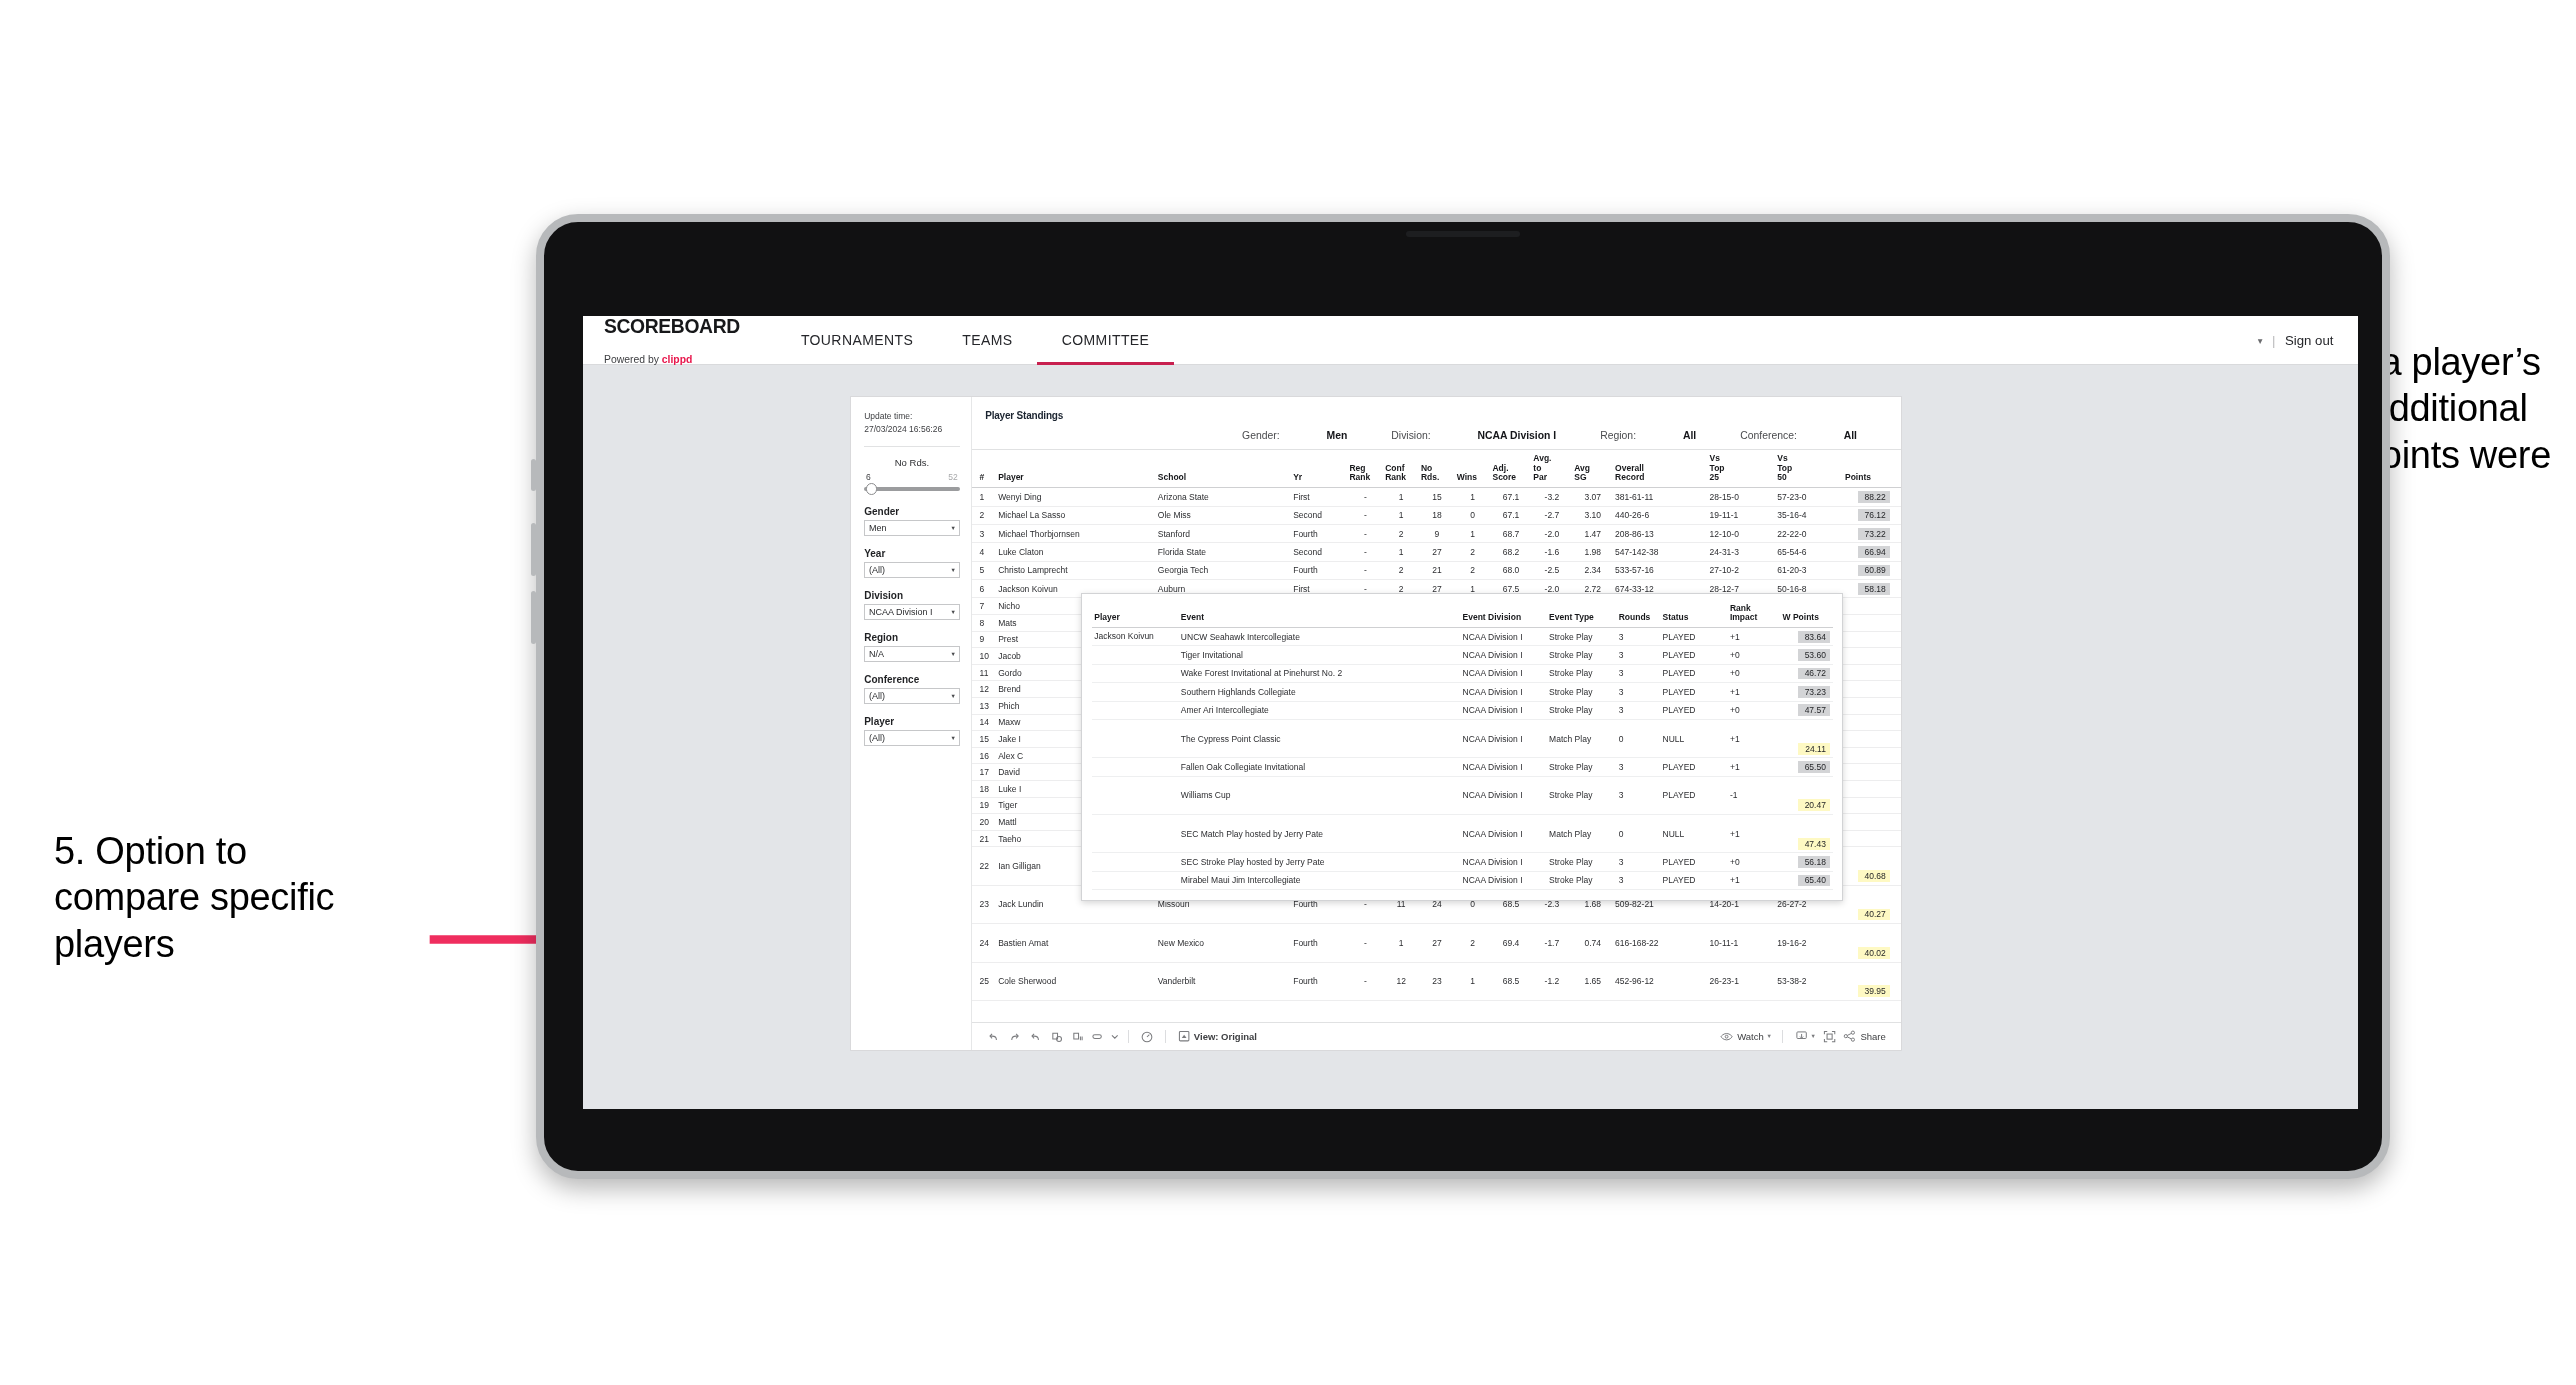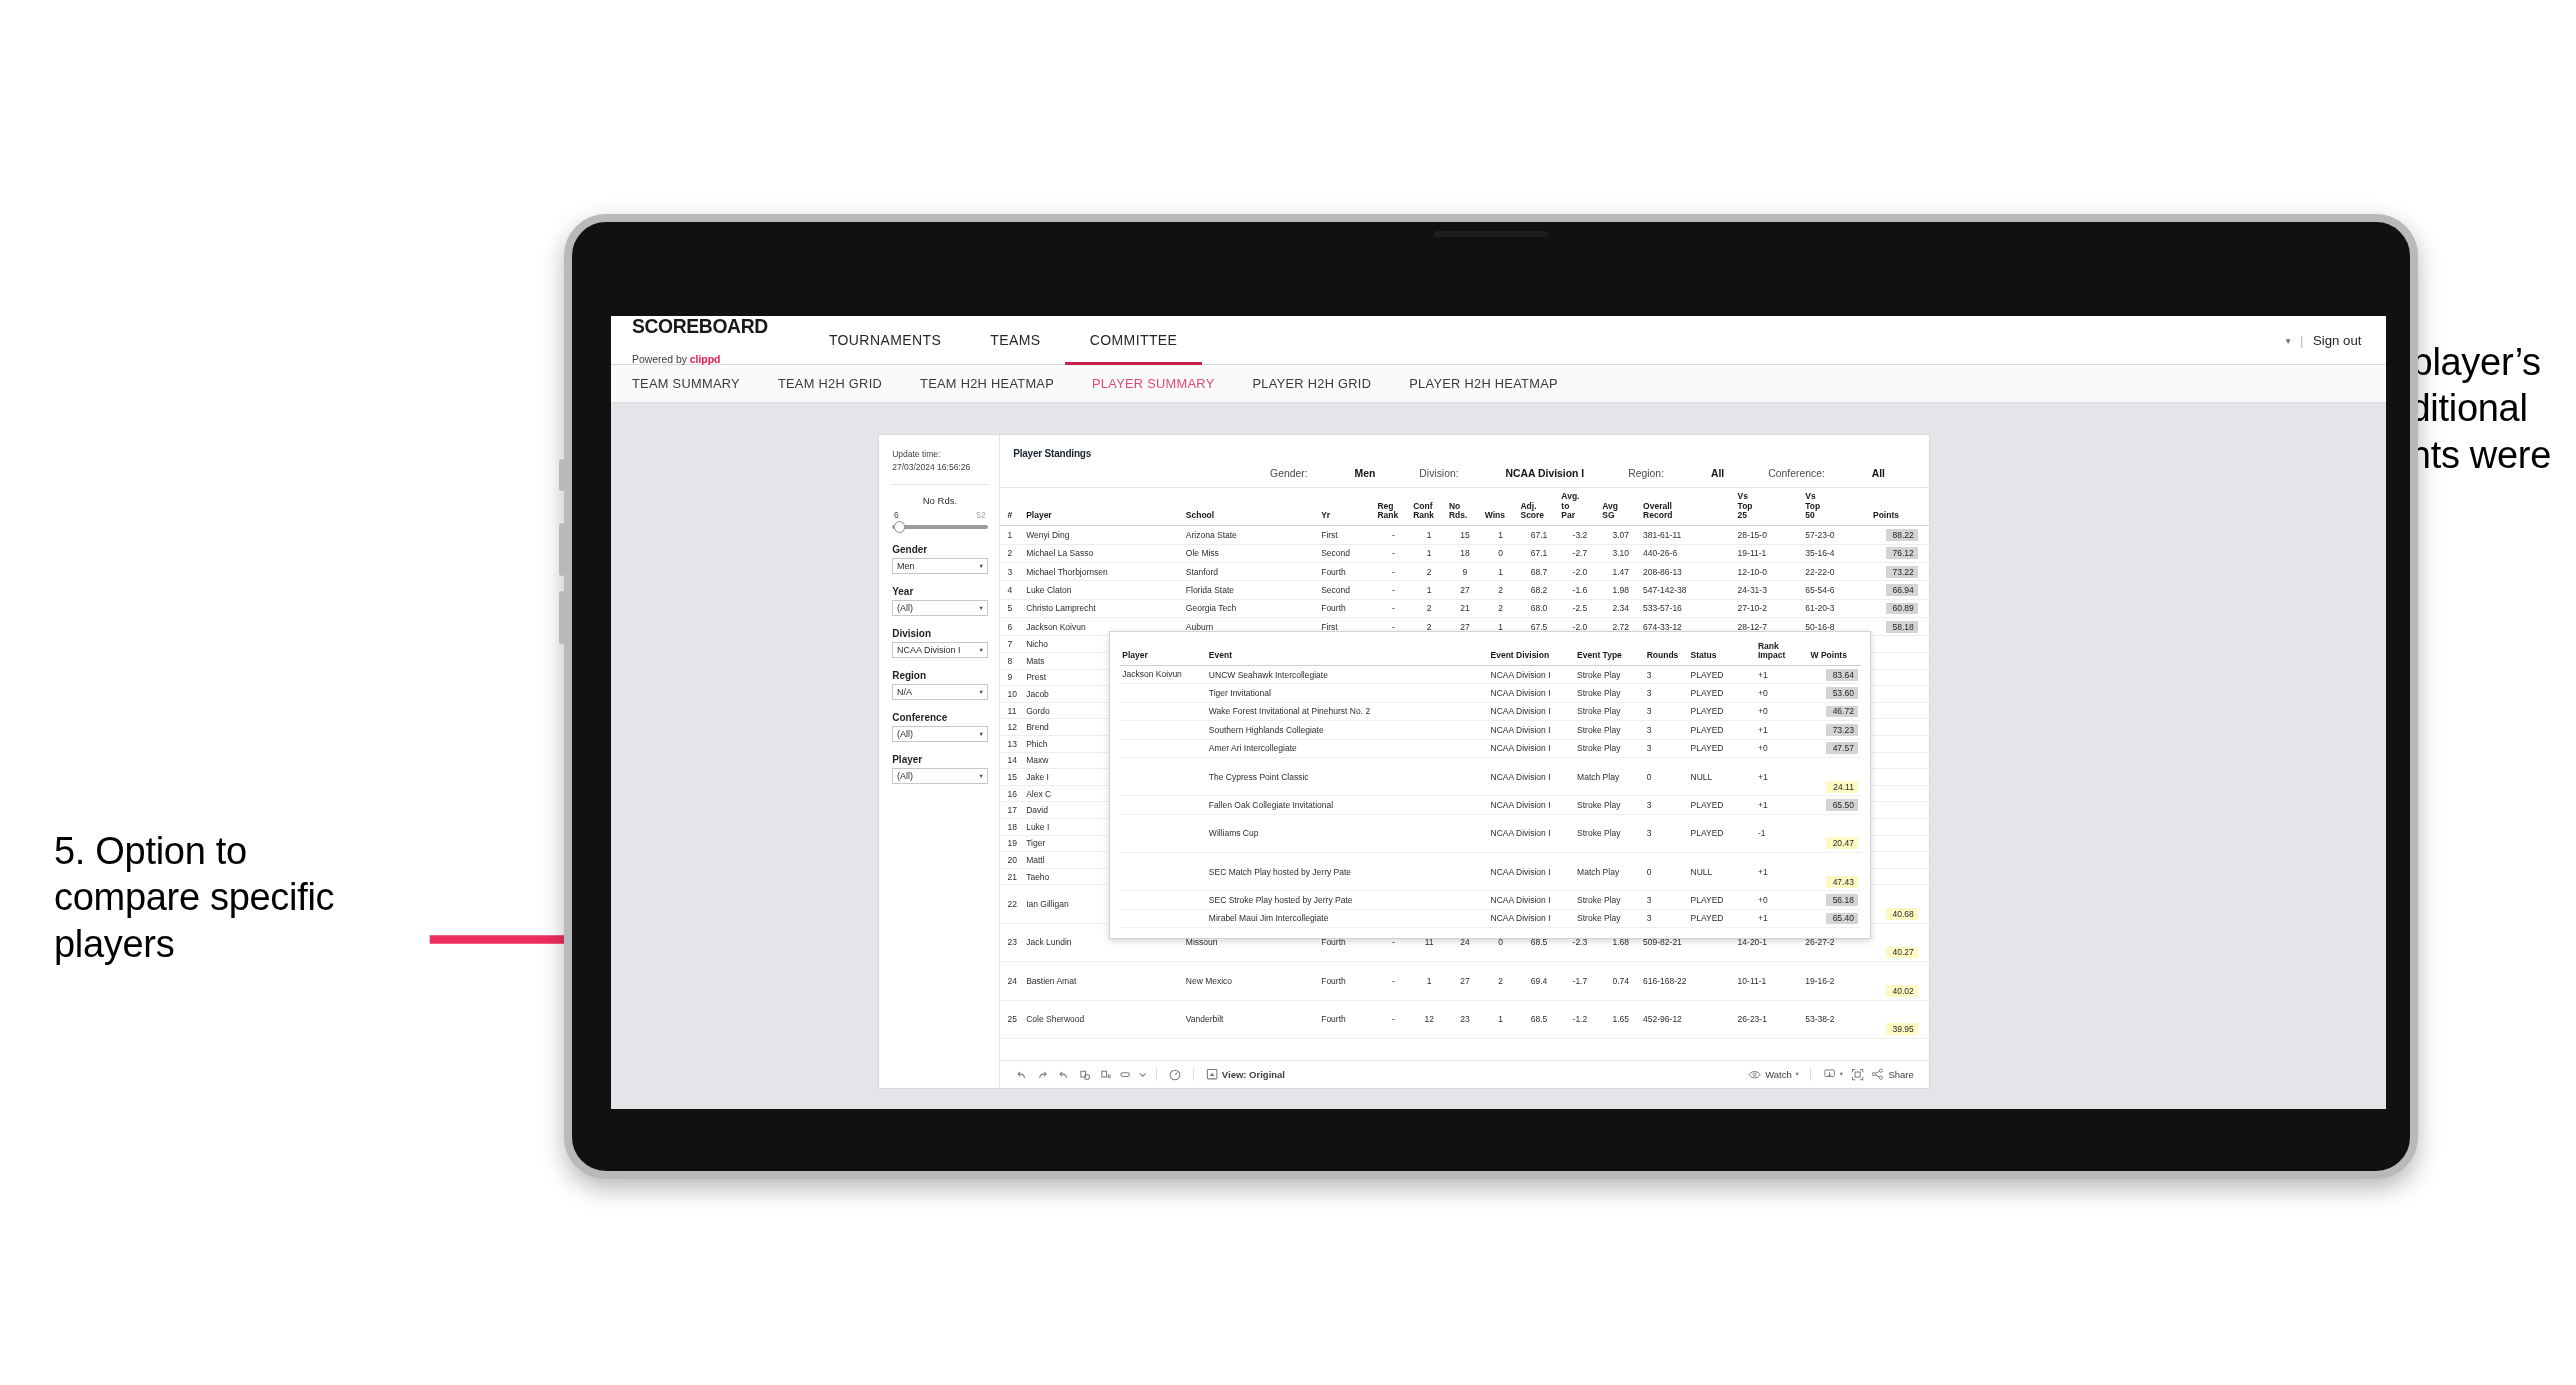--- a/index.html
+++ b/index.html
@@ -21,21 +21,21 @@
     letter-spacing: -0.3px;
   }
   #annot-right { left: 2146px; top: 339px; width: 445px; }
   #annot-left  { left: 54px;  top: 828px; width: 312px; }
 
   .arrow { position: absolute; }
 
   
   #tablet {
     position: absolute;
-    left: 564px; top: 214px;
+    left: 536px; top: 214px;
     width: 1854px; height: 965px;
     background: #111112;
     border-radius: 42px;
     border: 8.5px solid #b7b9bb;
     box-shadow: 0 9.5px 24.6px rgba(0,0,0,0.28);
   }
   #tablet::before { 
     content: "";
     position: absolute;
     left: 50%; top: 8.5px; transform: translateX(-50%);
@@ -286,28 +286,20 @@
       <div class="navtab">TOURNAMENTS</div>
       <div class="navtab">TEAMS</div>
       <div class="navtab active">COMMITTEE</div>
       <div id="appbar-right">
         <span class="caret">▾</span>
         <span class="sep">|</span>
         <span>Sign out</span>
       </div>
     </div>
 
-    <div id="subnav">
-      <div class="subtab">TEAM SUMMARY</div>
-      <div class="subtab">TEAM H2H GRID</div>
-      <div class="subtab">TEAM H2H HEATMAP</div>
-      <div class="subtab active">PLAYER SUMMARY</div>
-      <div class="subtab">PLAYER H2H GRID</div>
-      <div class="subtab">PLAYER H2H HEATMAP</div>
-    </div>
 
     <div id="canvas">
       <div id="sheet">
 
         <div style="display:flex; flex:1; min-height:0;">
 
           <div id="filters">
             <div id="update-time">
               <div>Update time:</div>
               <div>27/03/2024 16:56:26</div>

